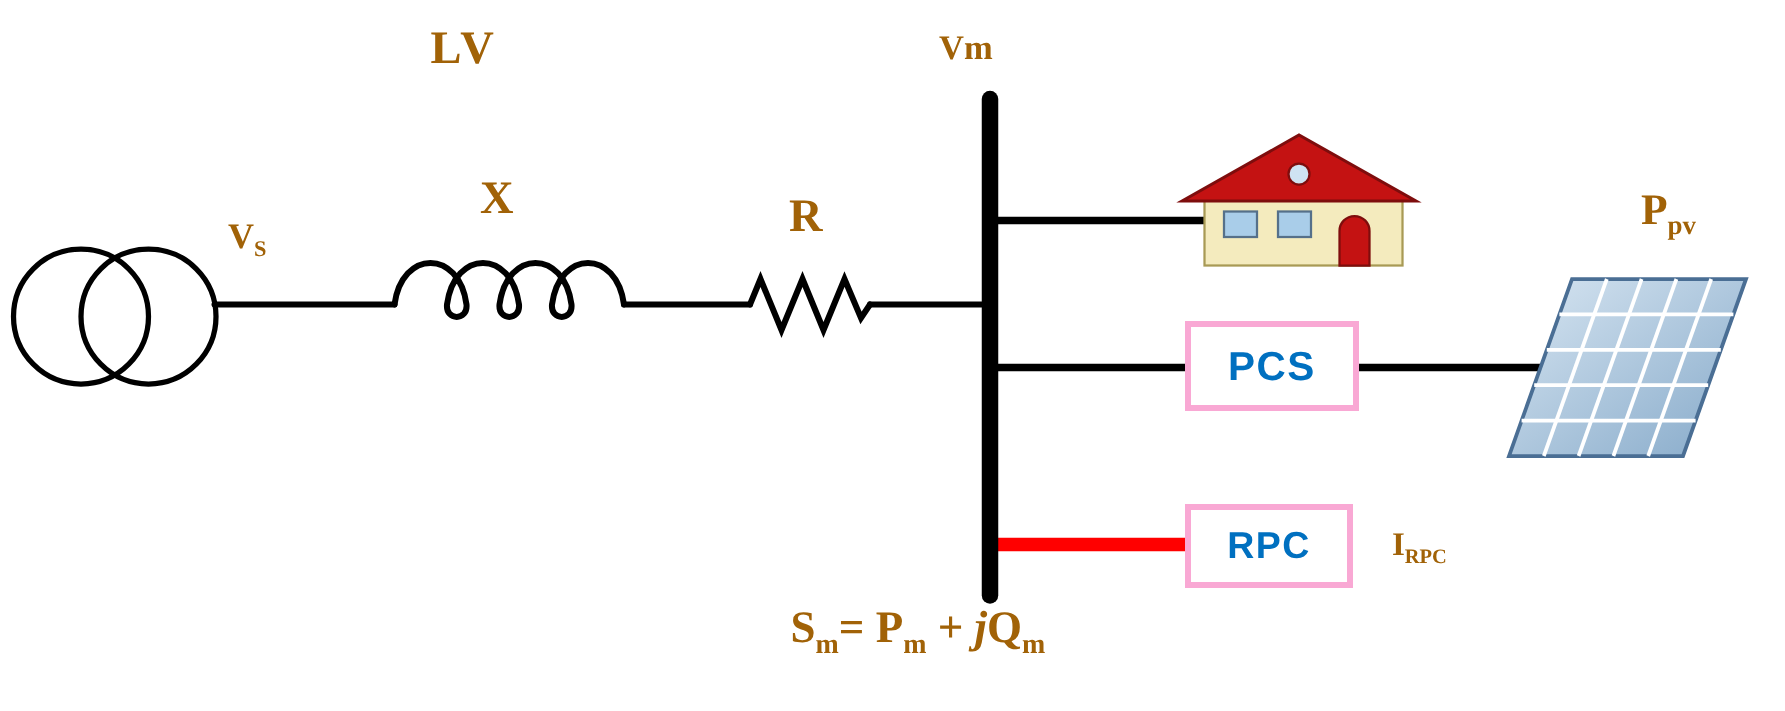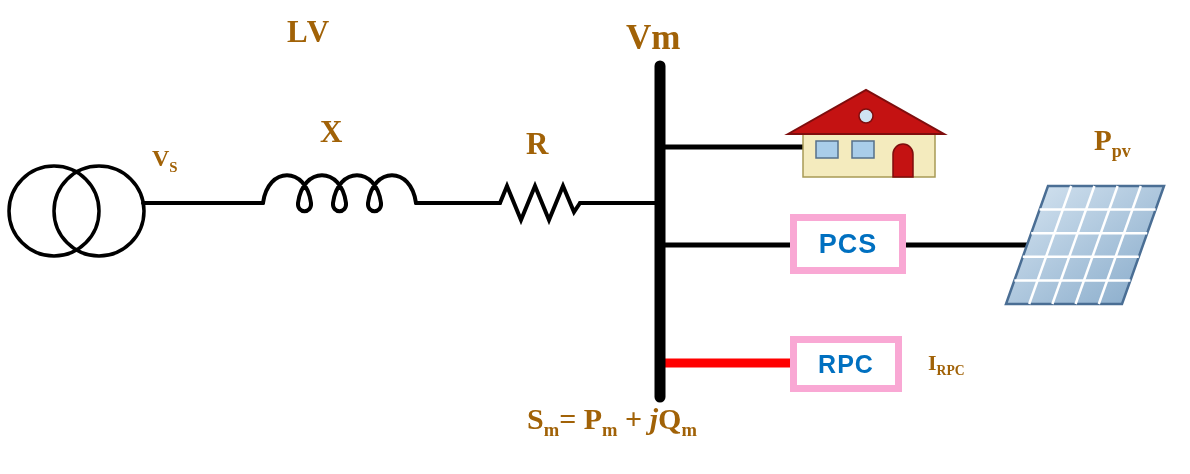--- a/index.html
+++ b/index.html
@@ -15,31 +15,31 @@
   .stage > svg { position: absolute; left: 0; top: 0; }
 
   .lbl {
     position: absolute; font-weight: bold; color: #a16207;
     white-space: nowrap; line-height: 1;
   }
   .lbl sub { font-size: 0.62em; font-weight: bold; }
   .it { font-style: italic; }
 
   .lv    { left: 287px;  top: 16px;  font-size: 31px; letter-spacing: 2px; }
-  .vm    { left: 626px;  top: 20px;  font-size: 35px; }
+  .vm    { left: 626px;  top: 20px;  font-size: 23px; }
   .slf   { left: 782px;  top: 26px;  font-size: 29px; }
   .xl    { left: 320px;  top: 116px; font-size: 31px; }
   .rl    { left: 526px;  top: 128px; font-size: 31px; }
   .vs    { left: 152px;  top: 146px; font-size: 24px; }
   .ppv   { left: 1094px; top: 126px; font-size: 29px; text-align: right; }
   .irpc  { left: 928px;  top: 352px; font-size: 22px; }
   .smf   { left: 527px;  top: 404px; font-size: 30px; }
 
   .box {
-    position: absolute; background: #ffffff; border: 7px solid #f9a8d4;
+    position: absolute; background: #ffffff; border: 4px solid #f9a8d4;
     display: flex; align-items: center; justify-content: center;
     font-family: "Liberation Sans", "DejaVu Sans", sans-serif;
     font-weight: bold; color: #0070c0; letter-spacing: 1px;
   }
   .pcs { left: 790px; top: 214px; width: 116px; height: 60px; font-size: 27px; }
   .rpc { left: 790px; top: 336px; width: 112px; height: 56px; font-size: 25px; }
 </style>
 </head>
 <body>
 

